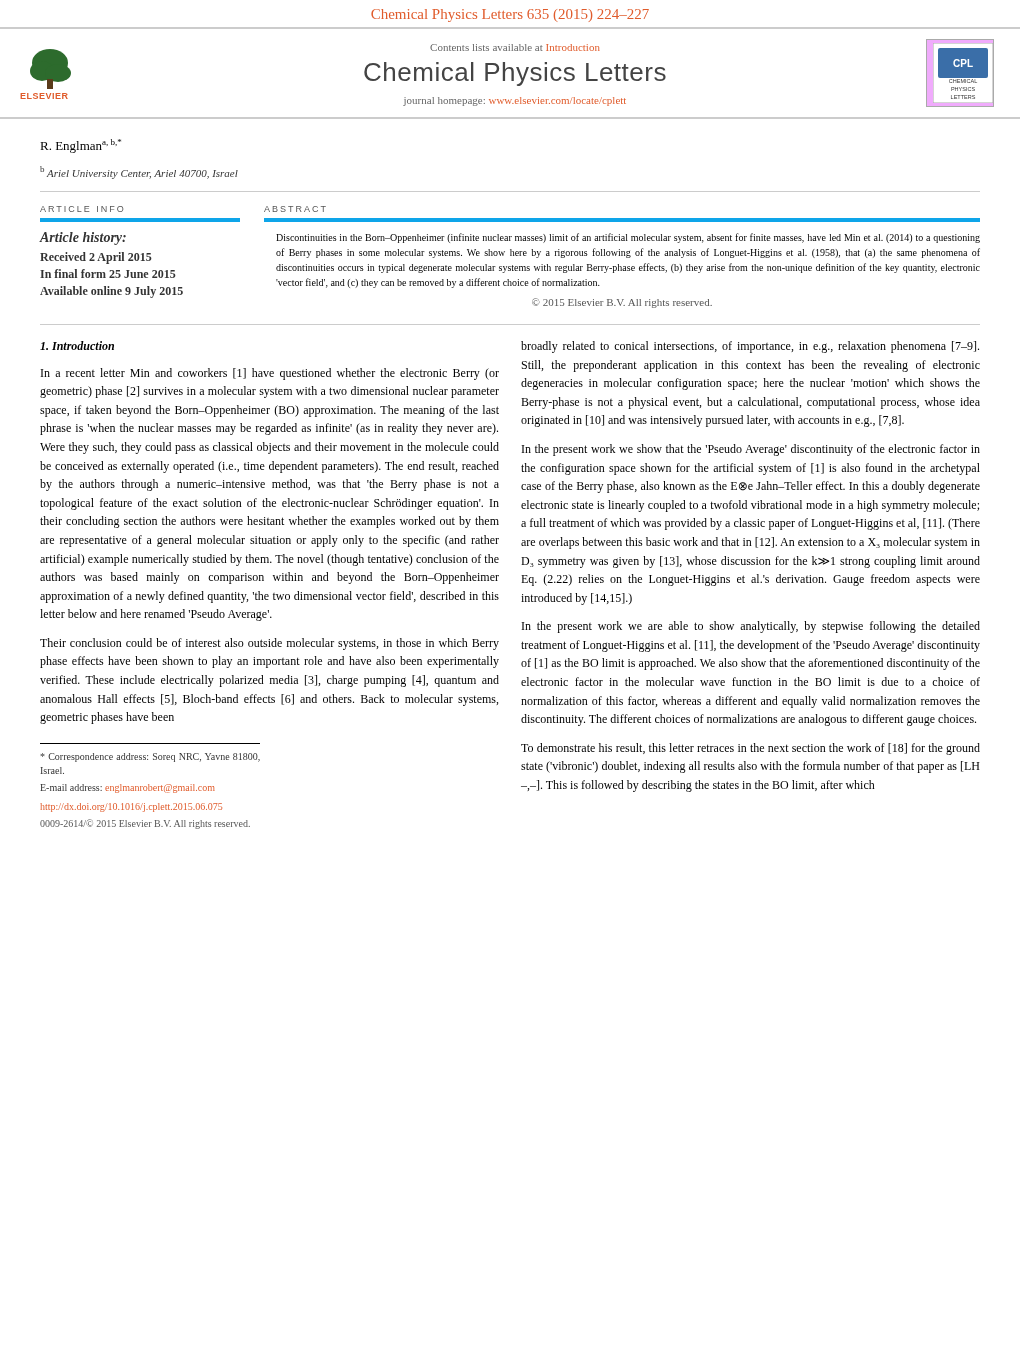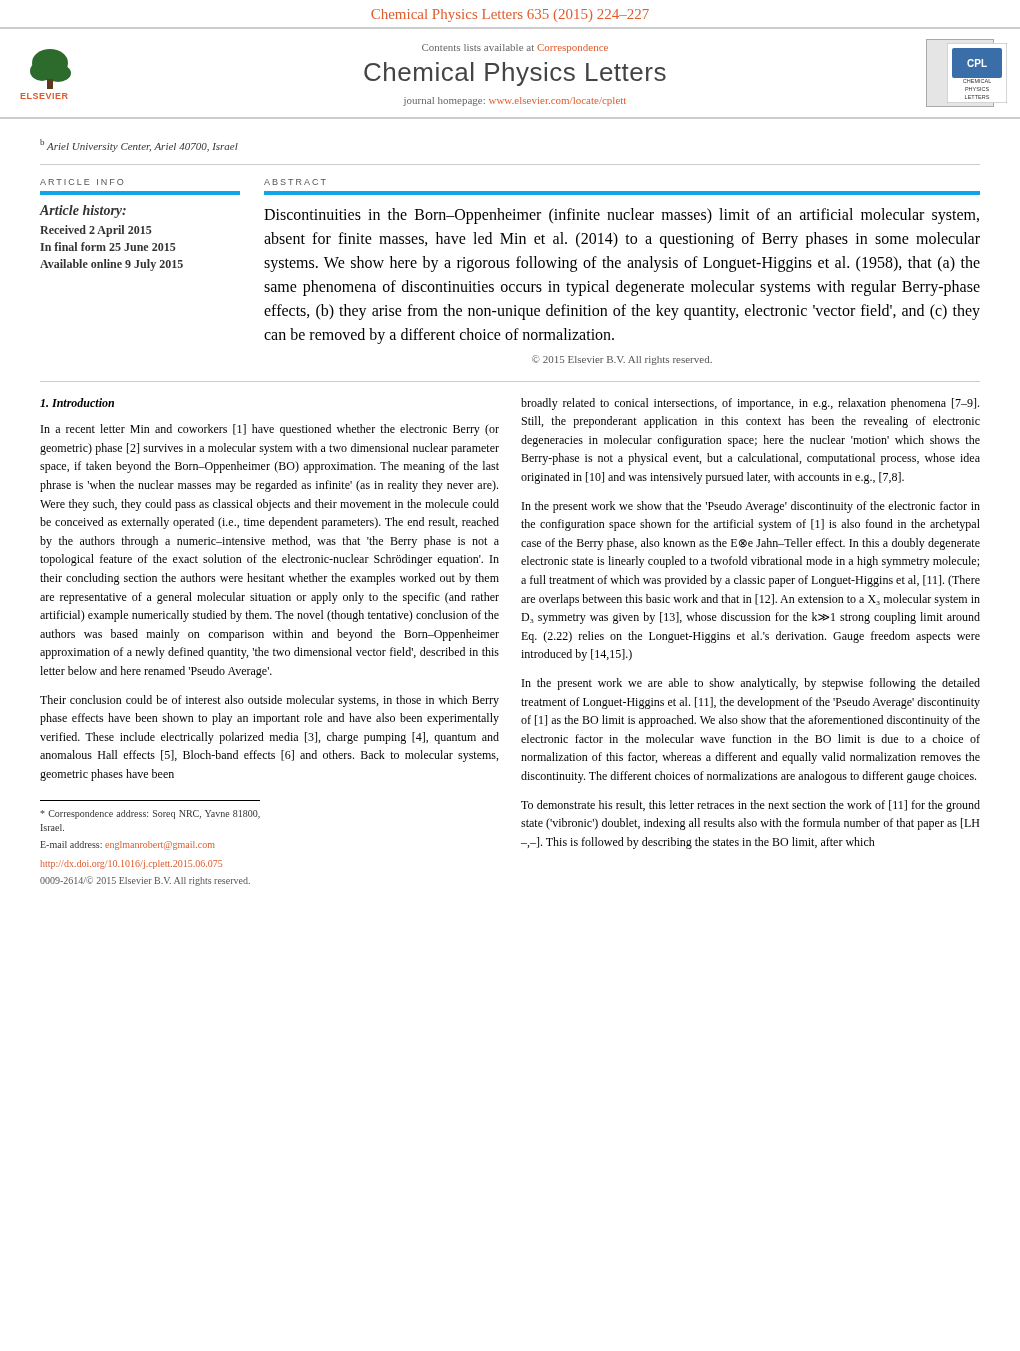--- a/index.html
+++ b/index.html
@@ -67,27 +67,27 @@
       display: flex;
       align-items: center;
       justify-content: center;
     }
     .journal-logo-box {
       width: 68px;
       height: 68px;
       border: 1.5px solid #aaa;
       display: flex;
       flex-direction: column;
-      align-items: flex-start;
+      align-items: flex-end;
       justify-content: center;
       font-size: 7px;
       color: #444;
       text-align: center;
       line-height: 1.3;
-      background: #e5e5e5;
+      background: #f0abfc;
       padding-left: 20px;
     }
     
     .article-content {
       padding: 18px 40px 20px 40px;
     }
     .article-title-row {
       display: flex;
       align-items: flex-start;
       justify-content: space-between;
@@ -155,24 +155,25 @@
       color: #333;
       margin-bottom: 4px;
     }
     .info-item {
       font-size: 12px;
       color: #333;
       margin-bottom: 2px;
       font-weight: bold;
     }
     .abstract-text {
-      font-size: 16px;
+      font-size: 10px;
       color: #000;
       line-height: 1.5;
       text-align: justify;
+      margin-left: 12px;
     }
     .copyright-line {
       font-size: 11px;
       color: #555;
       text-align: center;
       margin-top: 6px;
     }
     
     .body-columns {
       display: flex;
@@ -245,21 +246,21 @@
         <ellipse cx="38" cy="32" rx="13" ry="9" fill="#2d6b2d"></ellipse>
         <rect x="27" y="38" width="6" height="10" fill="#5a3a1a"></rect>
 
         <text x="0" y="58" font-family="Arial" font-size="9" font-weight="bold" fill="#e05b2b" letter-spacing="0.5">ELSEVIER</text>
       </svg>
     </div>
 
     <div class="journal-header-center">
       <div class="science-direct-link">
         <span>Contents lists available at</span>
-        <a href="#">Correspondence</a>
+        <a href="#">Introduction</a>
       </div>
       <div class="journal-title-main">Chemical Physics Letters</div>
       <div class="journal-homepage">
         <span>journal homepage:</span>
         <a href="#">www.elsevier.com/locate/cplett</a>
       </div>
     </div>
 
     <div class="journal-logo-right">
       <div class="journal-logo-box">
@@ -272,20 +273,23 @@
           <text x="30" y="48" font-family="Arial" font-size="5.5" fill="#333" text-anchor="middle">PHYSICS</text>
           <text x="30" y="56" font-family="Arial" font-size="5.5" fill="#333" text-anchor="middle">LETTERS</text>
         </svg>
       </div>
     </div>
   </div>
 
   <div class="article-content">
 
 
+    <div class="author-line">
+      <span>R. Englman</span><sup>a, b,*</sup>
+    </div>
 
     <div class="affiliation">
       <sup>b</sup> <span>Ariel University Center, Ariel 40700, Israel</span>
     </div>
 
     <hr class="divider-thin">
 
     <div class="article-meta-row">
 
       <div class="article-info-col">
@@ -320,19 +324,19 @@
           </div>
           <div class="doi-link">http://dx.doi.org/10.1016/j.cplett.2015.06.075</div>
           <div class="issn-line">0009-2614/© 2015 Elsevier B.V. All rights reserved.</div>
         </div>
       </div>
 
       <div class="body-col">
         <p class="body-para">broadly related to conical intersections, of importance, in e.g., relaxation phenomena [7–9]. Still, the preponderant application in this context has been the revealing of electronic degeneracies in molecular configuration space; here the nuclear 'motion' which shows the Berry-phase is not a physical event, but a calculational, computational process, whose idea originated in [10] and was intensively pursued later, with accounts in e.g., [7,8].</p>
         <p class="body-para">In the present work we show that the 'Pseudo Average' discontinuity of the electronic factor in the configuration space shown for the artificial system of [1] is also found in the archetypal case of the Berry phase, also known as the E⊗e Jahn–Teller effect. In this a doubly degenerate electronic state is linearly coupled to a twofold vibrational mode in a high symmetry molecule; a full treatment of which was provided by a classic paper of Longuet-Higgins et al, [11]. (There are overlaps between this basic work and that in [12]. An extension to a X₃ molecular system in D₃ symmetry was given by [13], whose discussion for the k≫1 strong coupling limit around Eq. (2.22) relies on the Longuet-Higgins et al.'s derivation. Gauge freedom aspects were introduced by [14,15].)</p>
         <p class="body-para">In the present work we are able to show analytically, by stepwise following the detailed treatment of Longuet-Higgins et al. [11], the development of the 'Pseudo Average' discontinuity of [1] as the BO limit is approached. We also show that the aforementioned discontinuity of the electronic factor in the molecular wave function in the BO limit is due to a choice of normalization of this factor, whereas a different and equally valid normalization removes the discontinuity. The different choices of normalizations are analogous to different gauge choices.</p>
-        <p class="body-para">To demonstrate his result, this letter retraces in the next section the work of [11] for the ground state ('vibronic') doublet, indexing all results also with the formula number of that paper as [LH –,–]. This is followed by describing the states in the BO limit, after which</p>
+        <p class="body-para">To demonstrate his result, this letter retraces in the next section the work of [18] for the ground state ('vibronic') doublet, indexing all results also with the formula number of that paper as [LH –,–]. This is followed by describing the states in the BO limit, after which</p>
       </div>
 
     </div>
   </div>
 
 </div>
 
 </body></html>

